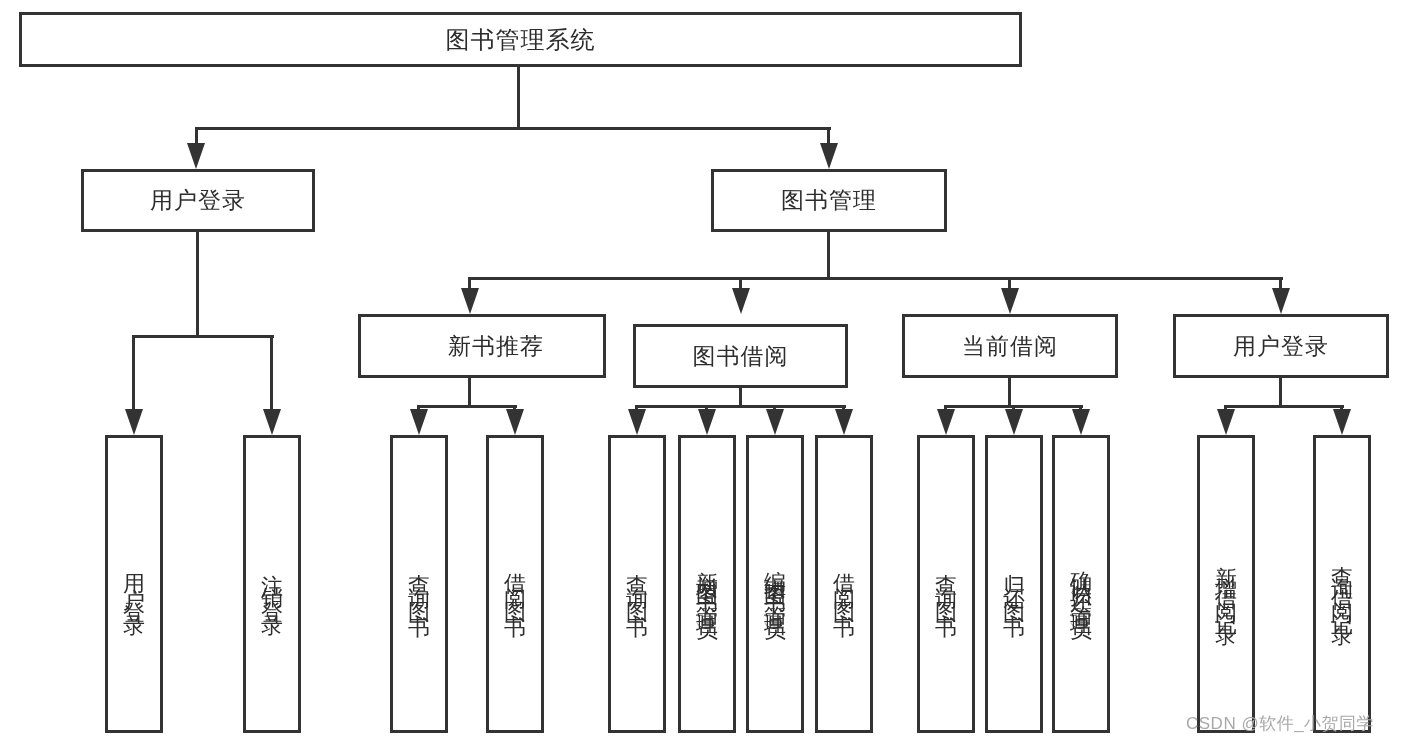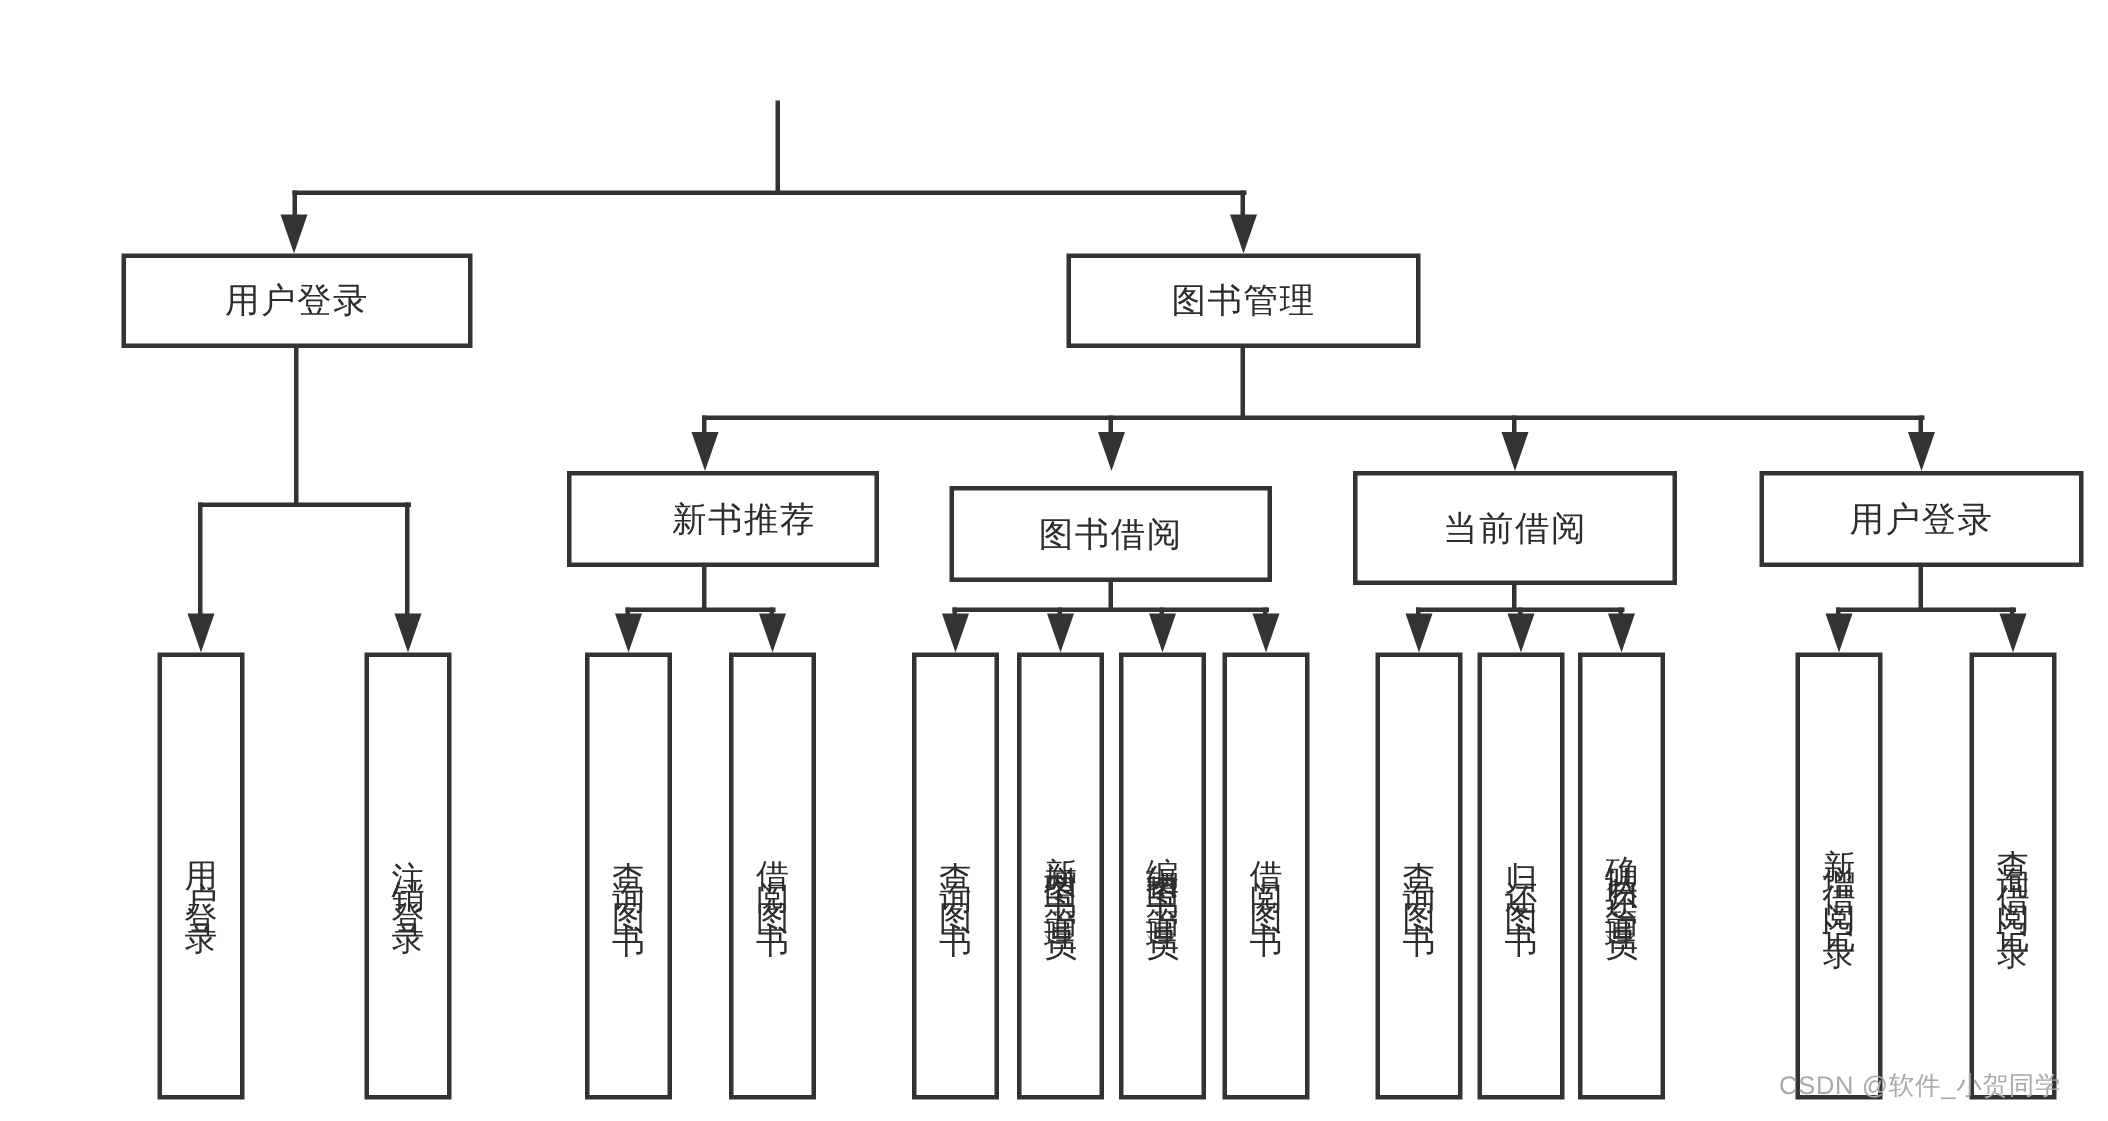--- a/index.html
+++ b/index.html
@@ -34,20 +34,23 @@
   .watermark{
     position:absolute;left:1186px;top:712px;z-index:5;
     font-size:17px;color:#a9a9a9;letter-spacing:0.5px;white-space:nowrap;
   }
 </style>
 </head>
 <body>
 
 <div id="stage">
 
+  <div class="hbox root" style="left:19px;top:12px;width:1003px;height:55px;">
+    <span>图书管理系统</span>
+  </div>
 
   <div class="line" style="left:517px;top:67px;width:3px;height:63px;"></div>
   <div class="line" style="left:195px;top:127px;width:636px;height:3px;"></div>
   <div class="line" style="left:195px;top:127px;width:3px;height:22px;"></div>
   <div class="arrow" style="left:187px;top:143px;"></div>
   <div class="line" style="left:827px;top:127px;width:3px;height:22px;"></div>
   <div class="arrow" style="left:820px;top:143px;"></div>
 
   <div class="hbox" style="left:81px;top:169px;width:234px;height:63px;">
     <span>用户登录</span>
@@ -67,27 +70,27 @@
   <div class="line" style="left:468px;top:277px;width:815px;height:3px;"></div>
   <div class="line" style="left:468px;top:277px;width:3px;height:15px;"></div>
   <div class="arrow" style="left:461px;top:288px;"></div>
   <div class="line" style="left:739px;top:277px;width:3px;height:15px;"></div>
   <div class="arrow" style="left:732px;top:288px;"></div>
   <div class="line" style="left:1008px;top:277px;width:3px;height:15px;"></div>
   <div class="arrow" style="left:1001px;top:288px;"></div>
   <div class="line" style="left:1279px;top:277px;width:3px;height:15px;"></div>
   <div class="arrow" style="left:1272px;top:288px;"></div>
 
-  <div class="hbox" style="left:378px;top:314px;width:208px;height:64px;padding-left:28px;">
+  <div class="hbox" style="left:358px;top:314px;width:248px;height:64px;padding-left:28px;">
     <span>新书推荐</span>
   </div>
   <div class="hbox" style="left:633px;top:324px;width:215px;height:64px;">
     <span>图书借阅</span>
   </div>
-  <div class="hbox" style="left:902px;top:314px;width:216px;height:76px;text-align:center;">
+  <div class="hbox" style="left:902px;top:314px;width:216px;height:64px;text-align:center;">
     <span>当前借阅</span>
   </div>
   <div class="hbox" style="left:1173px;top:314px;width:216px;height:64px;">
     <span>用户登录</span>
   </div>
 
   <div class="line" style="left:468px;top:378px;width:3px;height:30px;"></div>
   <div class="line" style="left:417px;top:405px;width:100px;height:3px;"></div>
   <div class="line" style="left:417px;top:405px;width:3px;height:8px;"></div>
   <div class="arrow" style="left:410px;top:409px;"></div>

